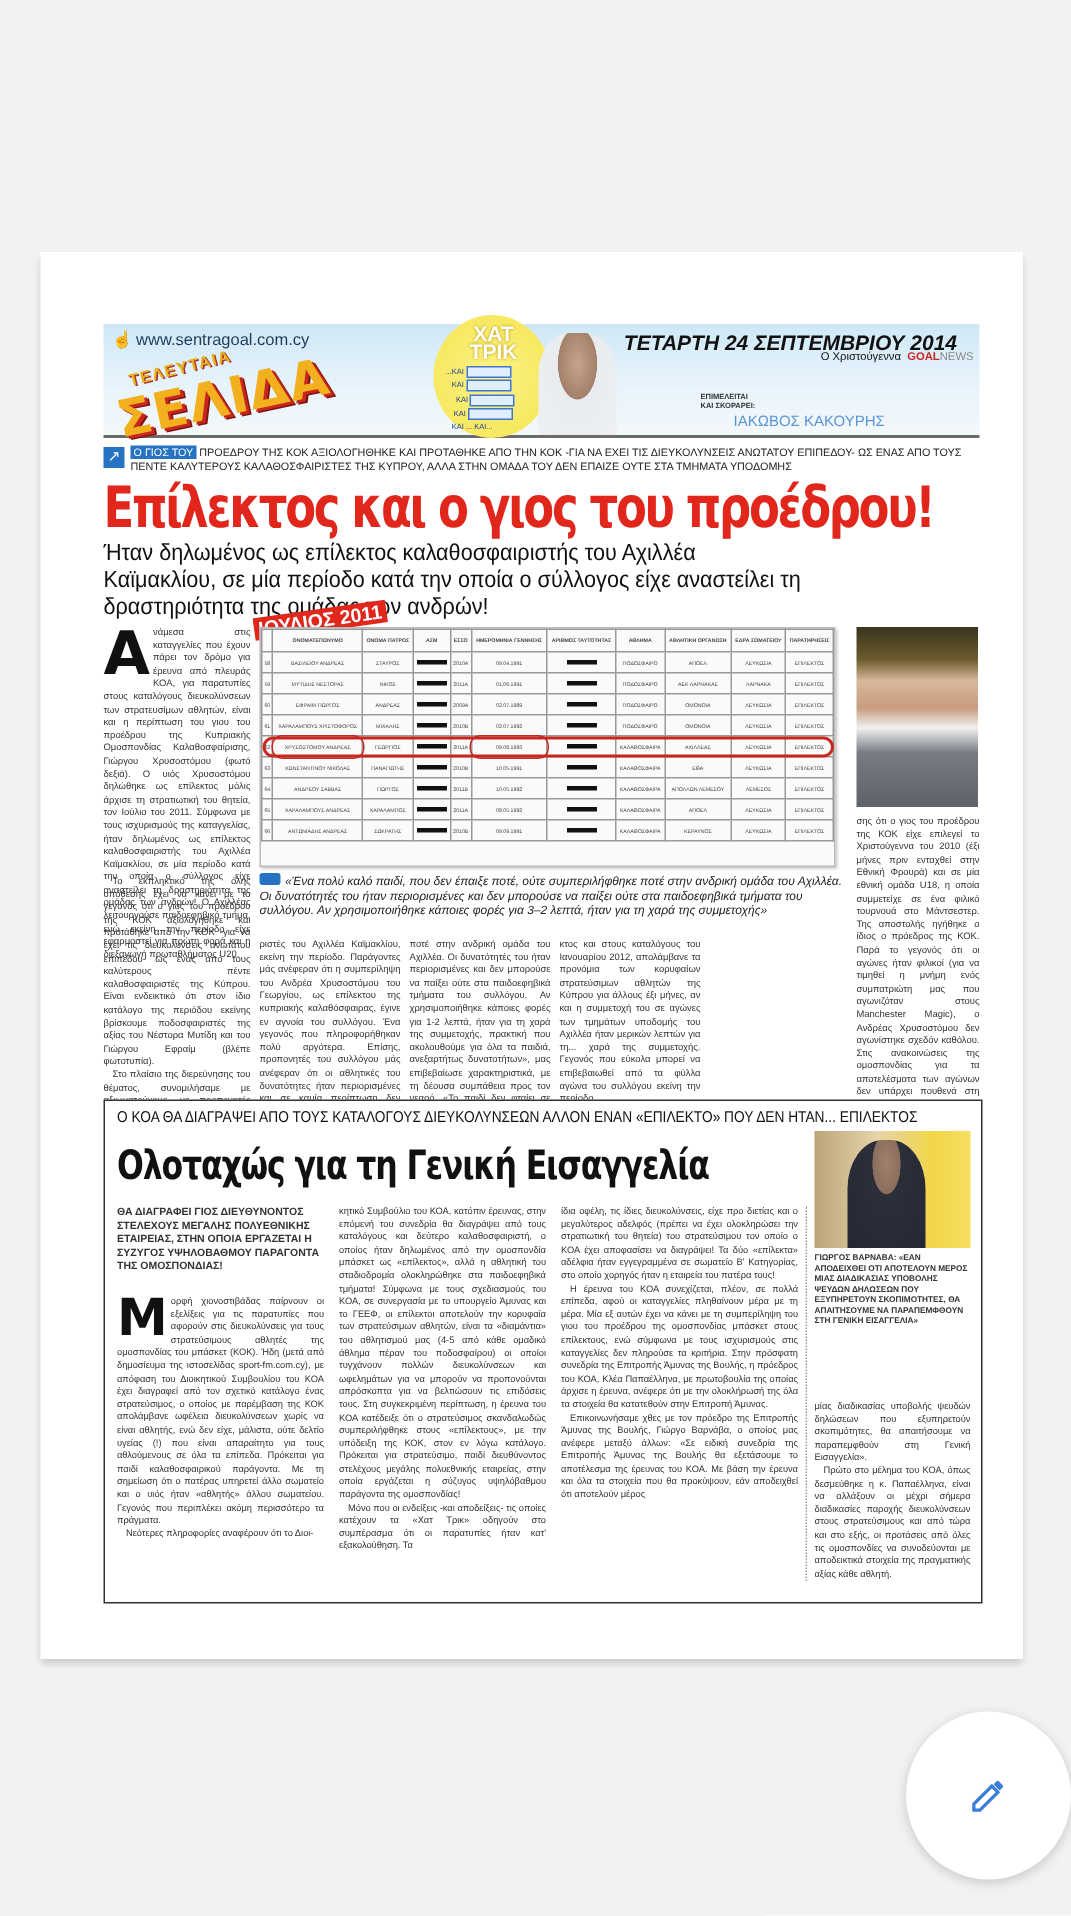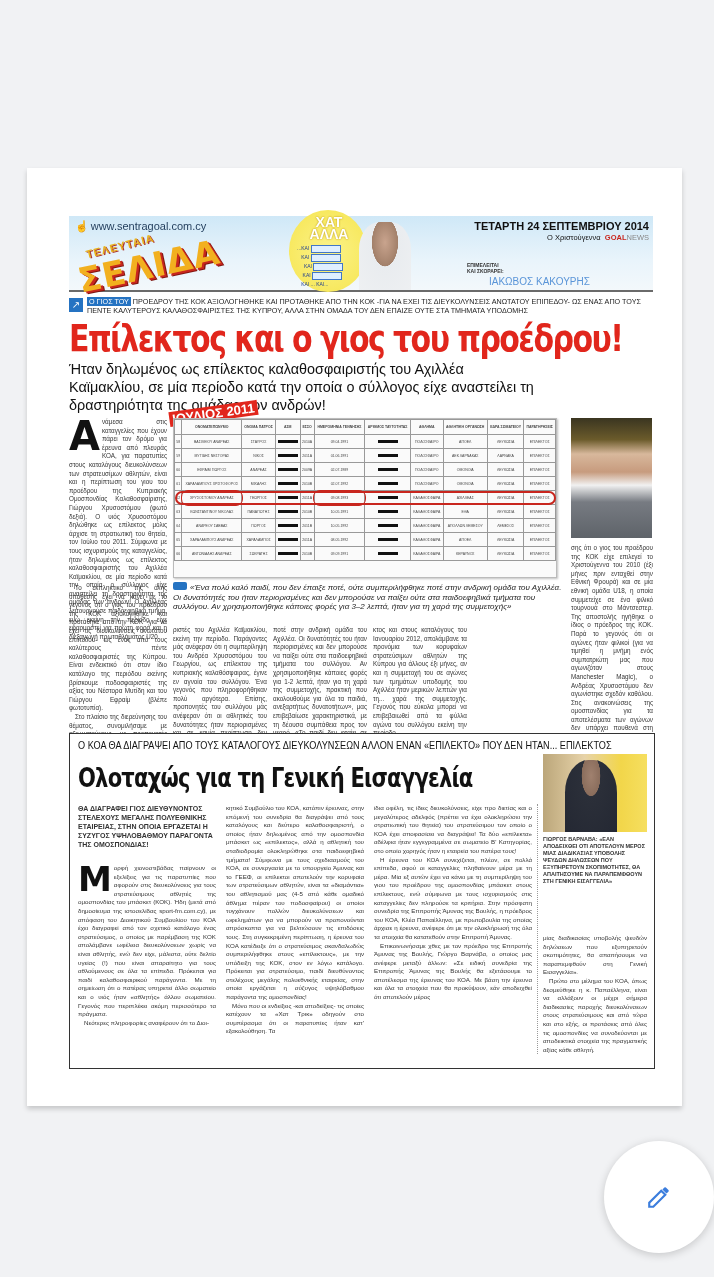--- a/index.html
+++ b/index.html
@@ -12,21 +12,21 @@
   .url .hand{font-size:11px;margin-right:2px;}
   .logo-small{position:absolute;left:16px;top:24px;font-size:11px;font-weight:bold;color:#e8b21b;transform:rotate(-14deg);letter-spacing:1px;text-shadow:1px 1px 0 #a33;}
   .logo-big{position:absolute;left:8px;top:30px;font-size:34px;font-weight:900;color:#f2b01f;transform:rotate(-12deg);letter-spacing:1px;text-shadow:2px 2px 0 #c8261e,3px 3px 0 #7d140e;font-family:"DejaVu Sans",sans-serif;}
   .hat-circle{position:absolute;left:220px;top:-6px;width:78px;height:82px;border-radius:50%;background:radial-gradient(circle,#fbf38a 0%,#f7e75a 80%);}
   .hat-title{position:absolute;left:240px;top:0px;font-size:14px;font-weight:bold;color:#fff;text-shadow:0 0 2px #b58d00;line-height:12px;text-align:center;width:40px;}
   .hat-lines{position:absolute;left:228px;top:28px;font-size:5px;color:#1d3d91;line-height:9px;}
   .hat-lines span.box{display:inline-block;width:28px;height:6px;background:#dfefff;border:1px solid #4277c6;vertical-align:middle;}
   .person{position:absolute;left:290px;top:6px;width:52px;height:68px;background:radial-gradient(ellipse at 50% 30%,#c9a48e 0%,#a2806a 35%,#e9ecef 36%,#eef0f2 100%);border-radius:40% 40% 0 0;}
   .curator{position:absolute;left:398px;top:46px;font-size:5px;color:#333;line-height:6px;font-weight:bold;}
   .curator-name{position:absolute;left:420px;top:60px;font-size:10px;color:#5a95d8;}
-  .date{position:absolute;right:4px;top:4px;font-size:11px;font-weight:bold;color:#111;}
+  .date{position:absolute;right:15px;top:4px;font-size:14px;font-weight:bold;color:#111;font-style:italic;}
   .paper{position:absolute;right:4px;top:17px;font-size:7.5px;color:#111;}
   .paper .goal{color:#c8261e;font-weight:bold;}
   .paper .news{color:#888;}
   
   .kicker{margin-top:6px;display:flex;align-items:flex-start;gap:4px;}
   .kicker .arrow{width:14px;height:14px;background:#2573c2;color:#fff;font-size:10px;line-height:14px;text-align:center;flex:none;}
   .kicker .txt{font-size:7.2px;font-weight:normal;color:#222;line-height:8.5px;text-transform:uppercase;}
   .kicker .tag{background:#2573c2;color:#fff;padding:0 2px;}
   .headline{font-family:"DejaVu Sans",sans-serif;font-weight:900;color:#e1261c;font-size:38px;line-height:42px;letter-spacing:-2px;transform:scaleX(0.79);transform-origin:left;white-space:nowrap;margin-top:2px;}
   .deck{font-size:15.5px;line-height:18px;color:#111;width:500px;margin-top:1px;transform:scaleX(0.93);transform-origin:left;}
@@ -64,21 +64,21 @@
 <body>
 
 <div class="card">
   <div class="page">
 
     <div class="banner">
       <div class="url"><span class="hand">☝</span><span>www.sentragoal.com.cy</span></div>
       <div class="logo-small">ΤΕΛΕΥΤΑΙΑ</div>
       <div class="logo-big">ΣΕΛΙΔΑ</div>
       <div class="hat-circle"></div>
-      <div class="hat-title">ΧΑΤ ΑΛΛΑ</div>
+      <div class="hat-title">ΧΑΤ ΤΡΙΚ</div>
       <div class="hat-lines">
         <div><span>...ΚΑΙ</span> <span class="box"></span></div>
         <div>&nbsp;&nbsp;&nbsp;<span>ΚΑΙ</span> <span class="box"></span></div>
         <div>&nbsp;&nbsp;&nbsp;&nbsp;&nbsp;<span>ΚΑΙ</span> <span class="box"></span></div>
         <div>&nbsp;&nbsp;&nbsp;&nbsp;<span>ΚΑΙ</span> <span class="box"></span></div>
         <div>&nbsp;&nbsp;&nbsp;<span>ΚΑΙ ... ΚΑΙ...</span></div>
       </div>
       <div class="person"></div>
       <div class="curator">
           <div>ΕΠΙΜΕΛΕΙΤΑΙ</div>

